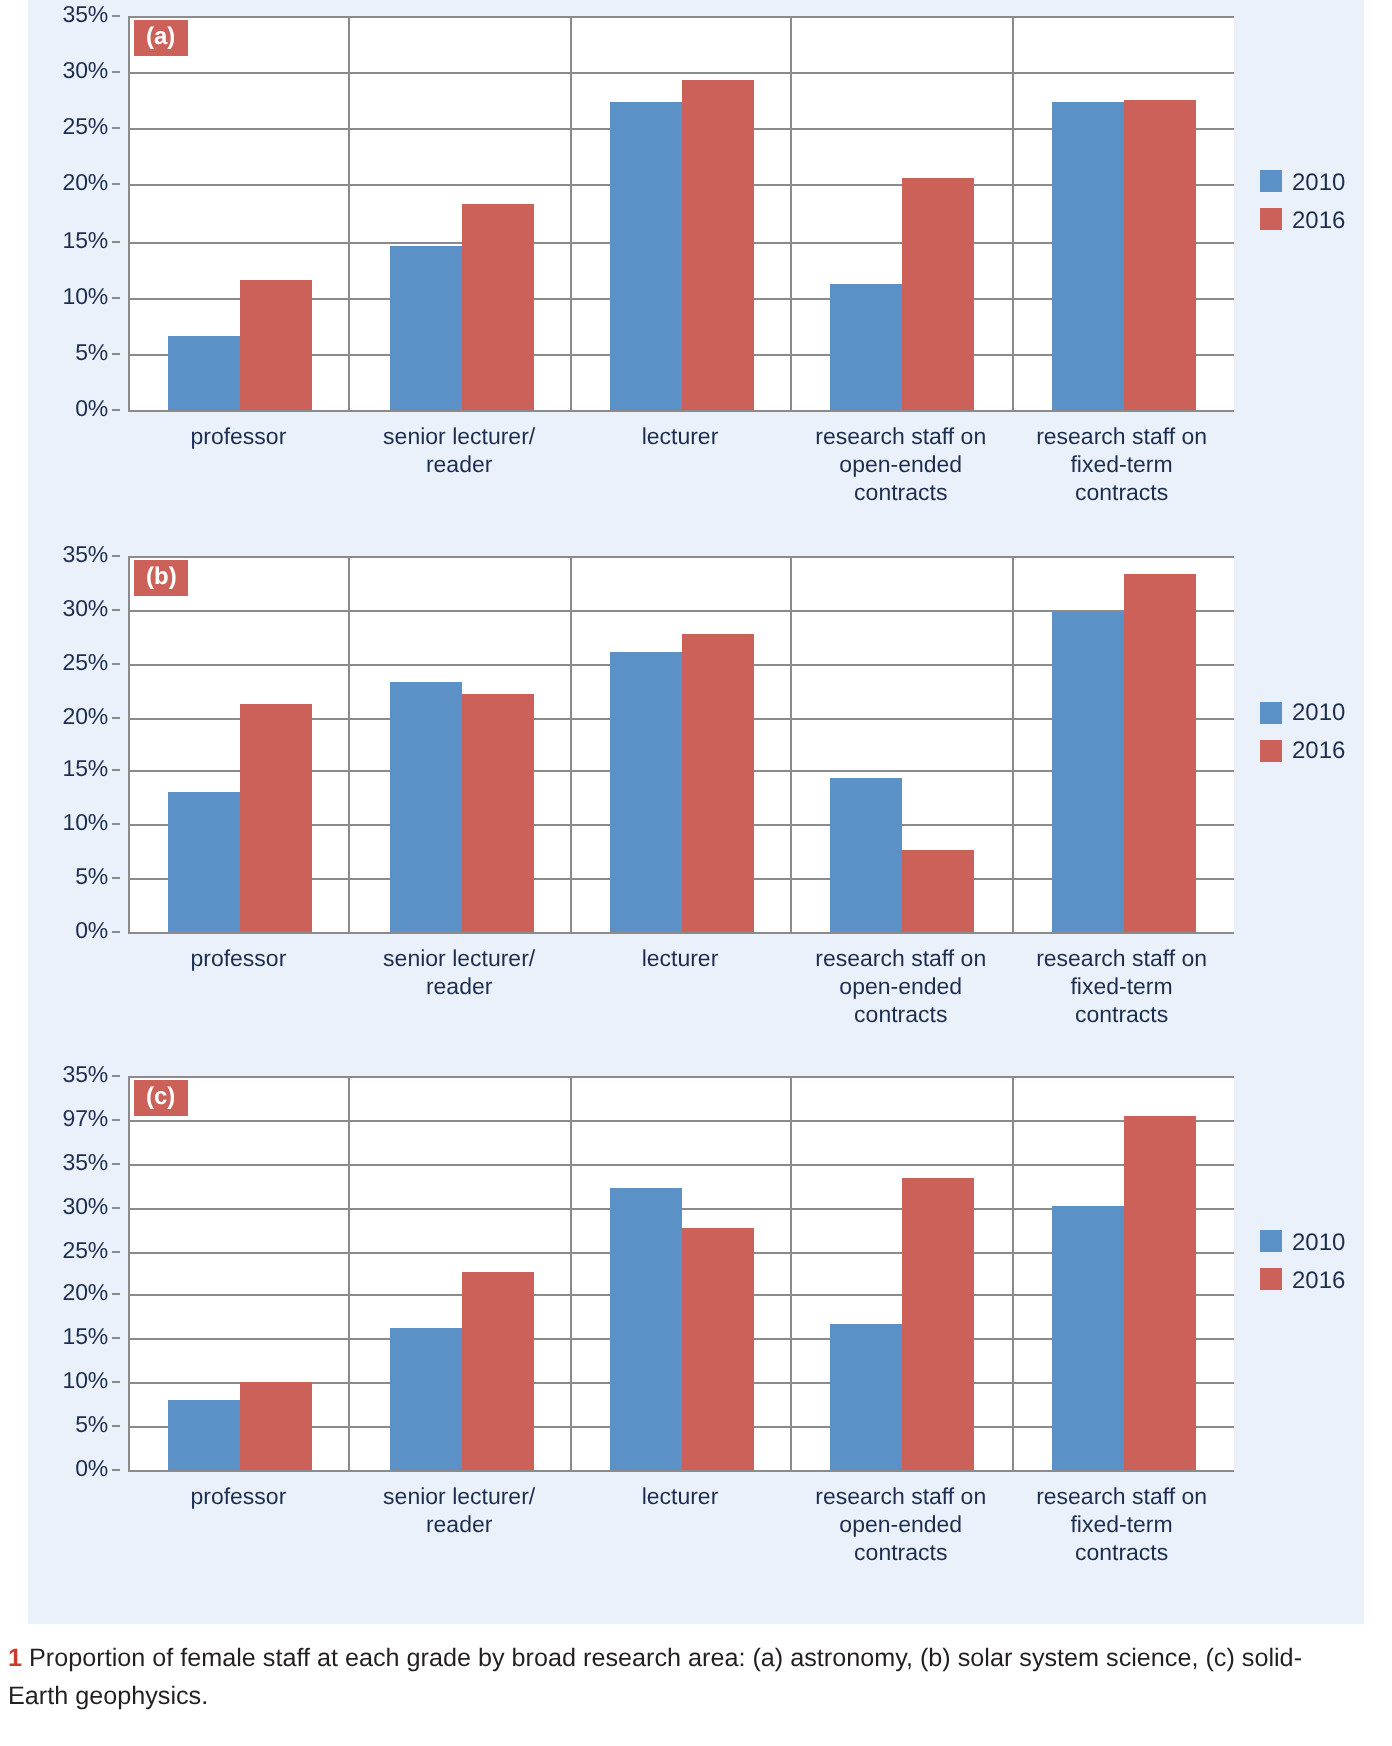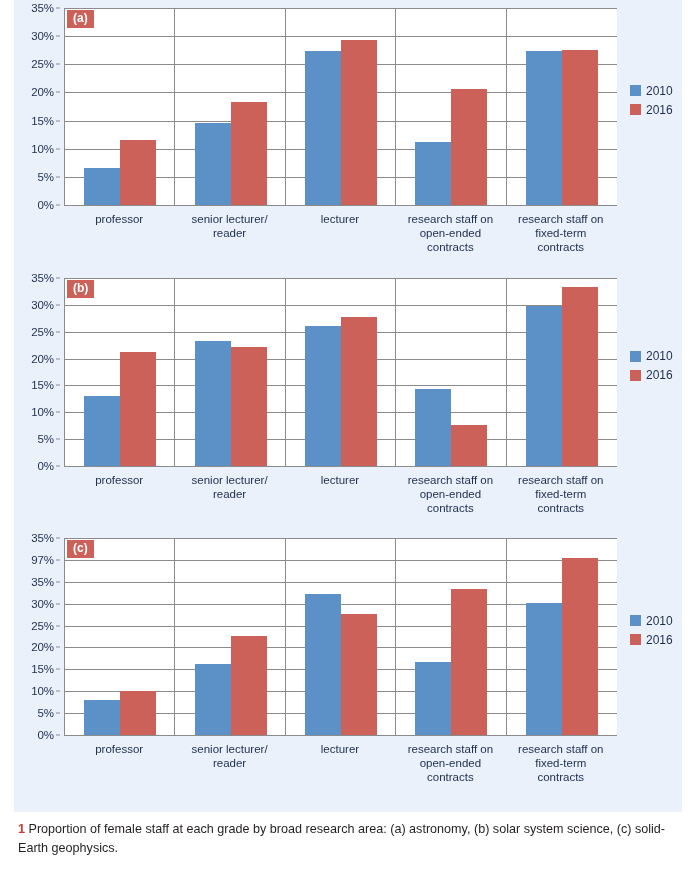--- a/index.html
+++ b/index.html
@@ -130,21 +130,21 @@
     margin-bottom: 7px;
   }
   .legend-swatch {
     width: 11px;
     height: 11px;
     margin-right: 5px;
   }
   .legend-label { line-height: 12px; }
   .caption {
     position: absolute;
-    left: 18px;
+    left: 4px;
     top: 820px;
     width: 664px;
     font-size: 12.6px;
     line-height: 19px;
     color: #231f20;
   }
   .caption .fignum {
     color: #cc3b30;
     font-weight: bold;
   }

